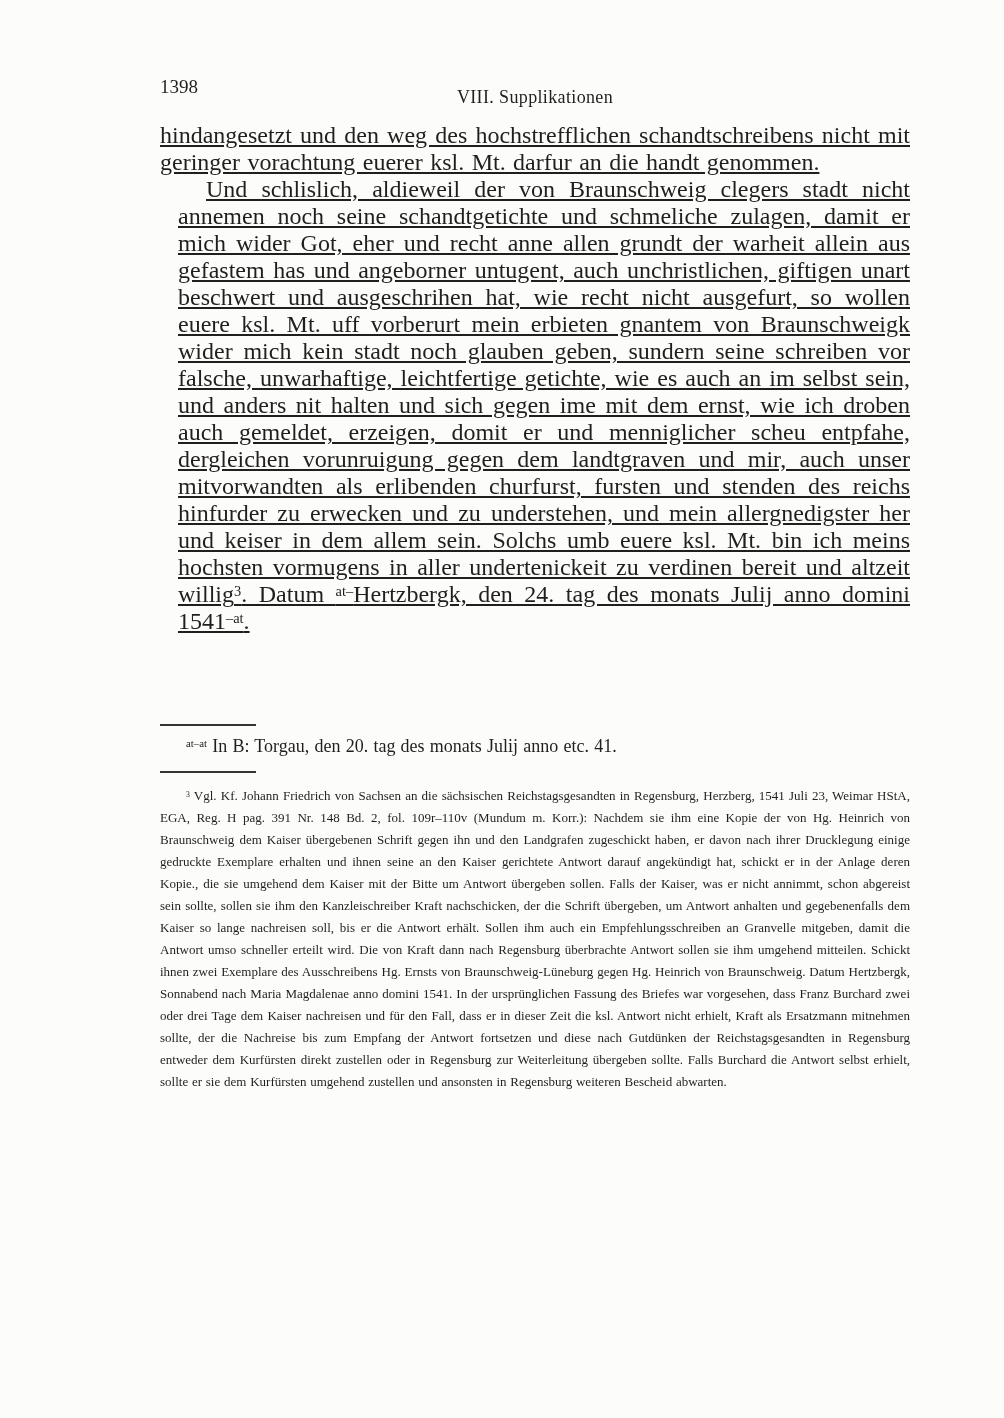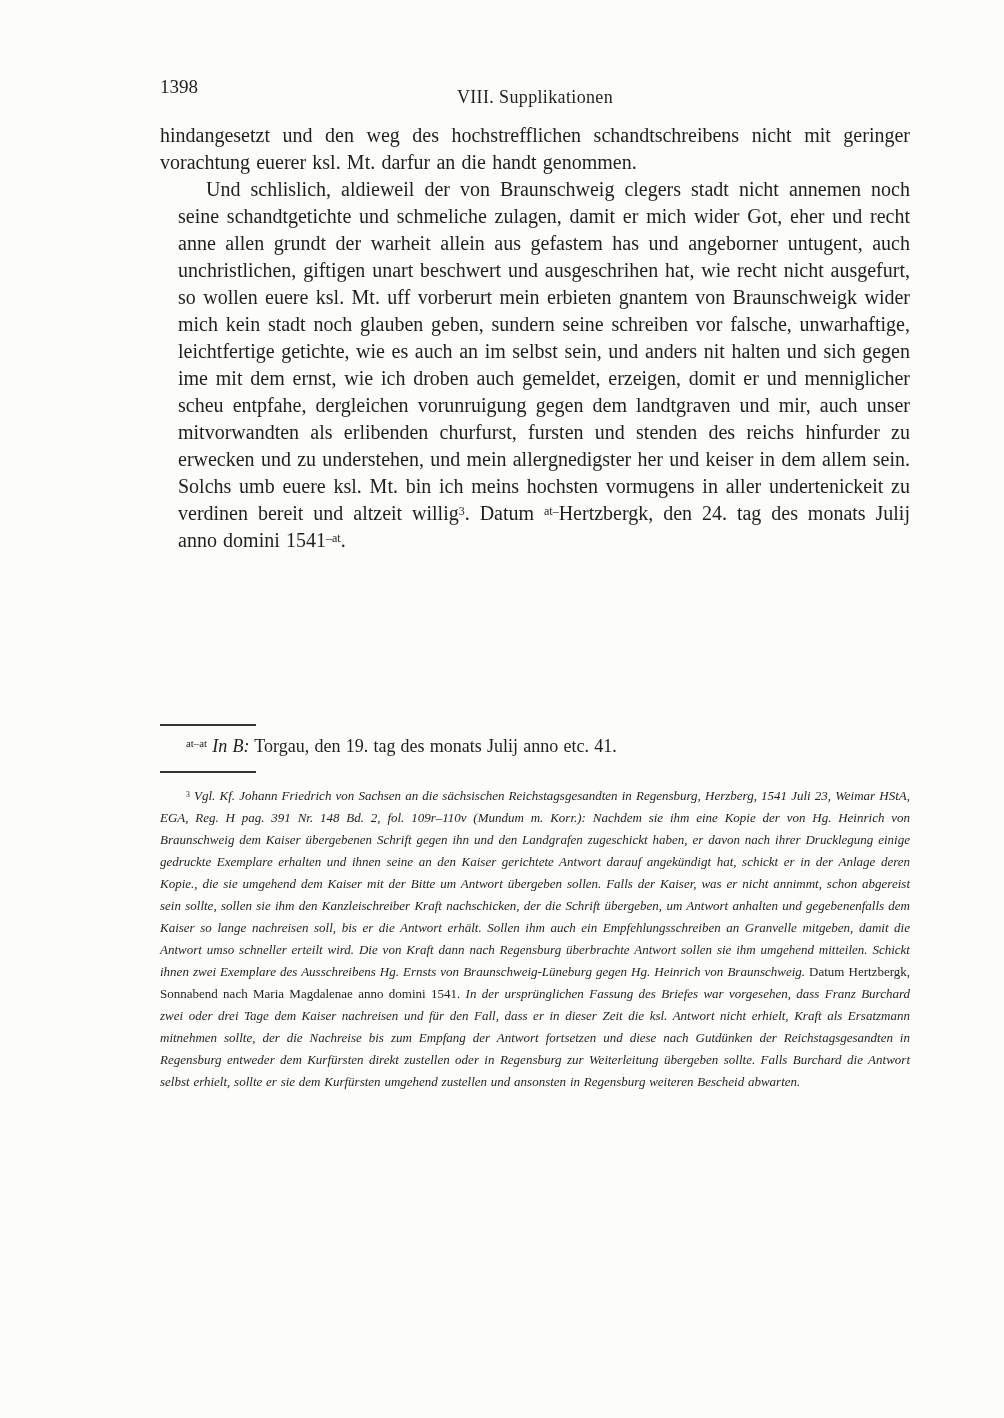--- a/index.html
+++ b/index.html
@@ -39,24 +39,25 @@
     position: absolute;
     left: 0;
     right: 0;
     top: 11px;
     text-align: center;
     font-size: 18px;
     letter-spacing: 0.02em;
   }
   .para {
     margin: 0;
-    font-size: 20px;
+    font-size: 24px;
     line-height: 27px;
     text-align: justify;
     word-spacing: 0.06em;
+    text-decoration: underline;
   }
   .para-indent {
     text-indent: 28px;
     margin-left: 18px;
   }
   .sup {
     font-size: 0.6em;
     line-height: 0;
     vertical-align: baseline;
     position: relative;
@@ -86,21 +87,20 @@
     margin-top: 9px;
     font-size: 18px;
     line-height: 23px;
   }
   .fn3 {
     margin-top: 12px;
     font-size: 13px;
     line-height: 22px;
   }
   .italic {
-    font-style: italic;
     margin-top: 24px;
   }
 </style>
 </head>
 <body>
 
 <div class="page">
 
   <div class="content">
 
@@ -112,21 +112,21 @@
     <p class="para">hindangesetzt und den weg des hochstrefflichen schandtschreibens nicht mit geringer vorachtung euerer ksl. Mt. darfur an die handt genommen.</p>
 
     <p class="para para-indent"><span>Und schlislich, aldieweil der von Braunschweig clegers stadt nicht annemen noch seine schandtgetichte und schmeliche zulagen, damit er mich wider Got, eher und recht anne allen grundt der warheit allein aus gefastem has und angeborner untugent, auch unchristlichen, giftigen unart beschwert und ausgeschrihen hat, wie recht nicht ausgefurt, so wollen euere ksl. Mt. uff vorberurt mein erbieten gnantem von Braunschweigk wider mich kein stadt noch glauben geben, sundern seine schreiben vor falsche, unwarhaftige, leichtfertige getichte, wie es auch an im selbst sein, und anders nit halten und sich gegen ime mit dem ernst, wie ich droben auch gemeldet, erzeigen, domit er und menniglicher scheu entpfahe, dergleichen vorunruigung gegen dem landtgraven und mir, auch unser mitvorwandten als erlibenden churfurst, fursten und stenden des reichs hinfurder zu erwecken und zu understehen, und mein allergnedigster her und keiser in dem allem sein. Solchs umb euere ksl. Mt. bin ich meins hochsten vormugens in aller undertenickeit zu verdinen bereit und altzeit willig</span><sup class="sup">3</sup><span>. Datum </span><sup class="sup">at–</sup><span>Hertzbergk, den 24. tag des monats Julij anno domini 1541</span><sup class="sup">–at</sup><span>.</span></p>
 
   </div>
 
   <div class="footnotes">
 
     <div class="footnote-rule"></div>
 
-    <p class="footnote apparatus"><sup class="sup">at–at</sup> <span class="italic">In B:</span> <span>Torgau, den 19. tag des monats Julij anno etc. 41.</span></p>
+    <p class="footnote apparatus"><sup class="sup">at–at</sup> <span class="italic">In B:</span> <span>Torgau, den 20. tag des monats Julij anno etc. 41.</span></p>
 
     <div class="footnote-rule rule-2"></div>
 
     <p class="footnote fn3"><sup class="sup">3</sup> <span class="italic">Vgl. Kf. Johann Friedrich von Sachsen an die sächsischen Reichstagsgesandten in Regensburg, Herzberg, 1541 Juli 23, Weimar HStA, EGA, Reg. H pag. 391 Nr. 148 Bd. 2, fol. 109r–110v (Mundum m. Korr.): Nachdem sie ihm eine Kopie der von Hg. Heinrich von Braunschweig dem Kaiser übergebenen Schrift gegen ihn und den Landgrafen zugeschickt haben, er davon nach ihrer Drucklegung einige gedruckte Exemplare erhalten und ihnen seine an den Kaiser gerichtete Antwort darauf angekündigt hat, schickt er in der Anlage deren Kopie., die sie umgehend dem Kaiser mit der Bitte um Antwort übergeben sollen. Falls der Kaiser, was er nicht annimmt, schon abgereist sein sollte, sollen sie ihm den Kanzleischreiber Kraft nachschicken, der die Schrift übergeben, um Antwort anhalten und gegebenenfalls dem Kaiser so lange nachreisen soll, bis er die Antwort erhält. Sollen ihm auch ein Empfehlungsschreiben an Granvelle mitgeben, damit die Antwort umso schneller erteilt wird. Die von Kraft dann nach Regensburg überbrachte Antwort sollen sie ihm umgehend mitteilen. Schickt ihnen zwei Exemplare des Ausschreibens Hg. Ernsts von Braunschweig-Lüneburg gegen Hg. Heinrich von Braunschweig. </span><span>Datum Hertzbergk, Sonnabend nach Maria Magdalenae anno domini 1541. </span><span class="italic">In der ursprünglichen Fassung des Briefes war vorgesehen, dass Franz Burchard zwei oder drei Tage dem Kaiser nachreisen und für den Fall, dass er in dieser Zeit die ksl. Antwort nicht erhielt, Kraft als Ersatzmann mitnehmen sollte, der die Nachreise bis zum Empfang der Antwort fortsetzen und diese nach Gutdünken der Reichstagsgesandten in Regensburg entweder dem Kurfürsten direkt zustellen oder in Regensburg zur Weiterleitung übergeben sollte. Falls Burchard die Antwort selbst erhielt, sollte er sie dem Kurfürsten umgehend zustellen und ansonsten in Regensburg weiteren Bescheid abwarten.</span></p>
 
   </div>
 
 </div>
 
 </body></html>

